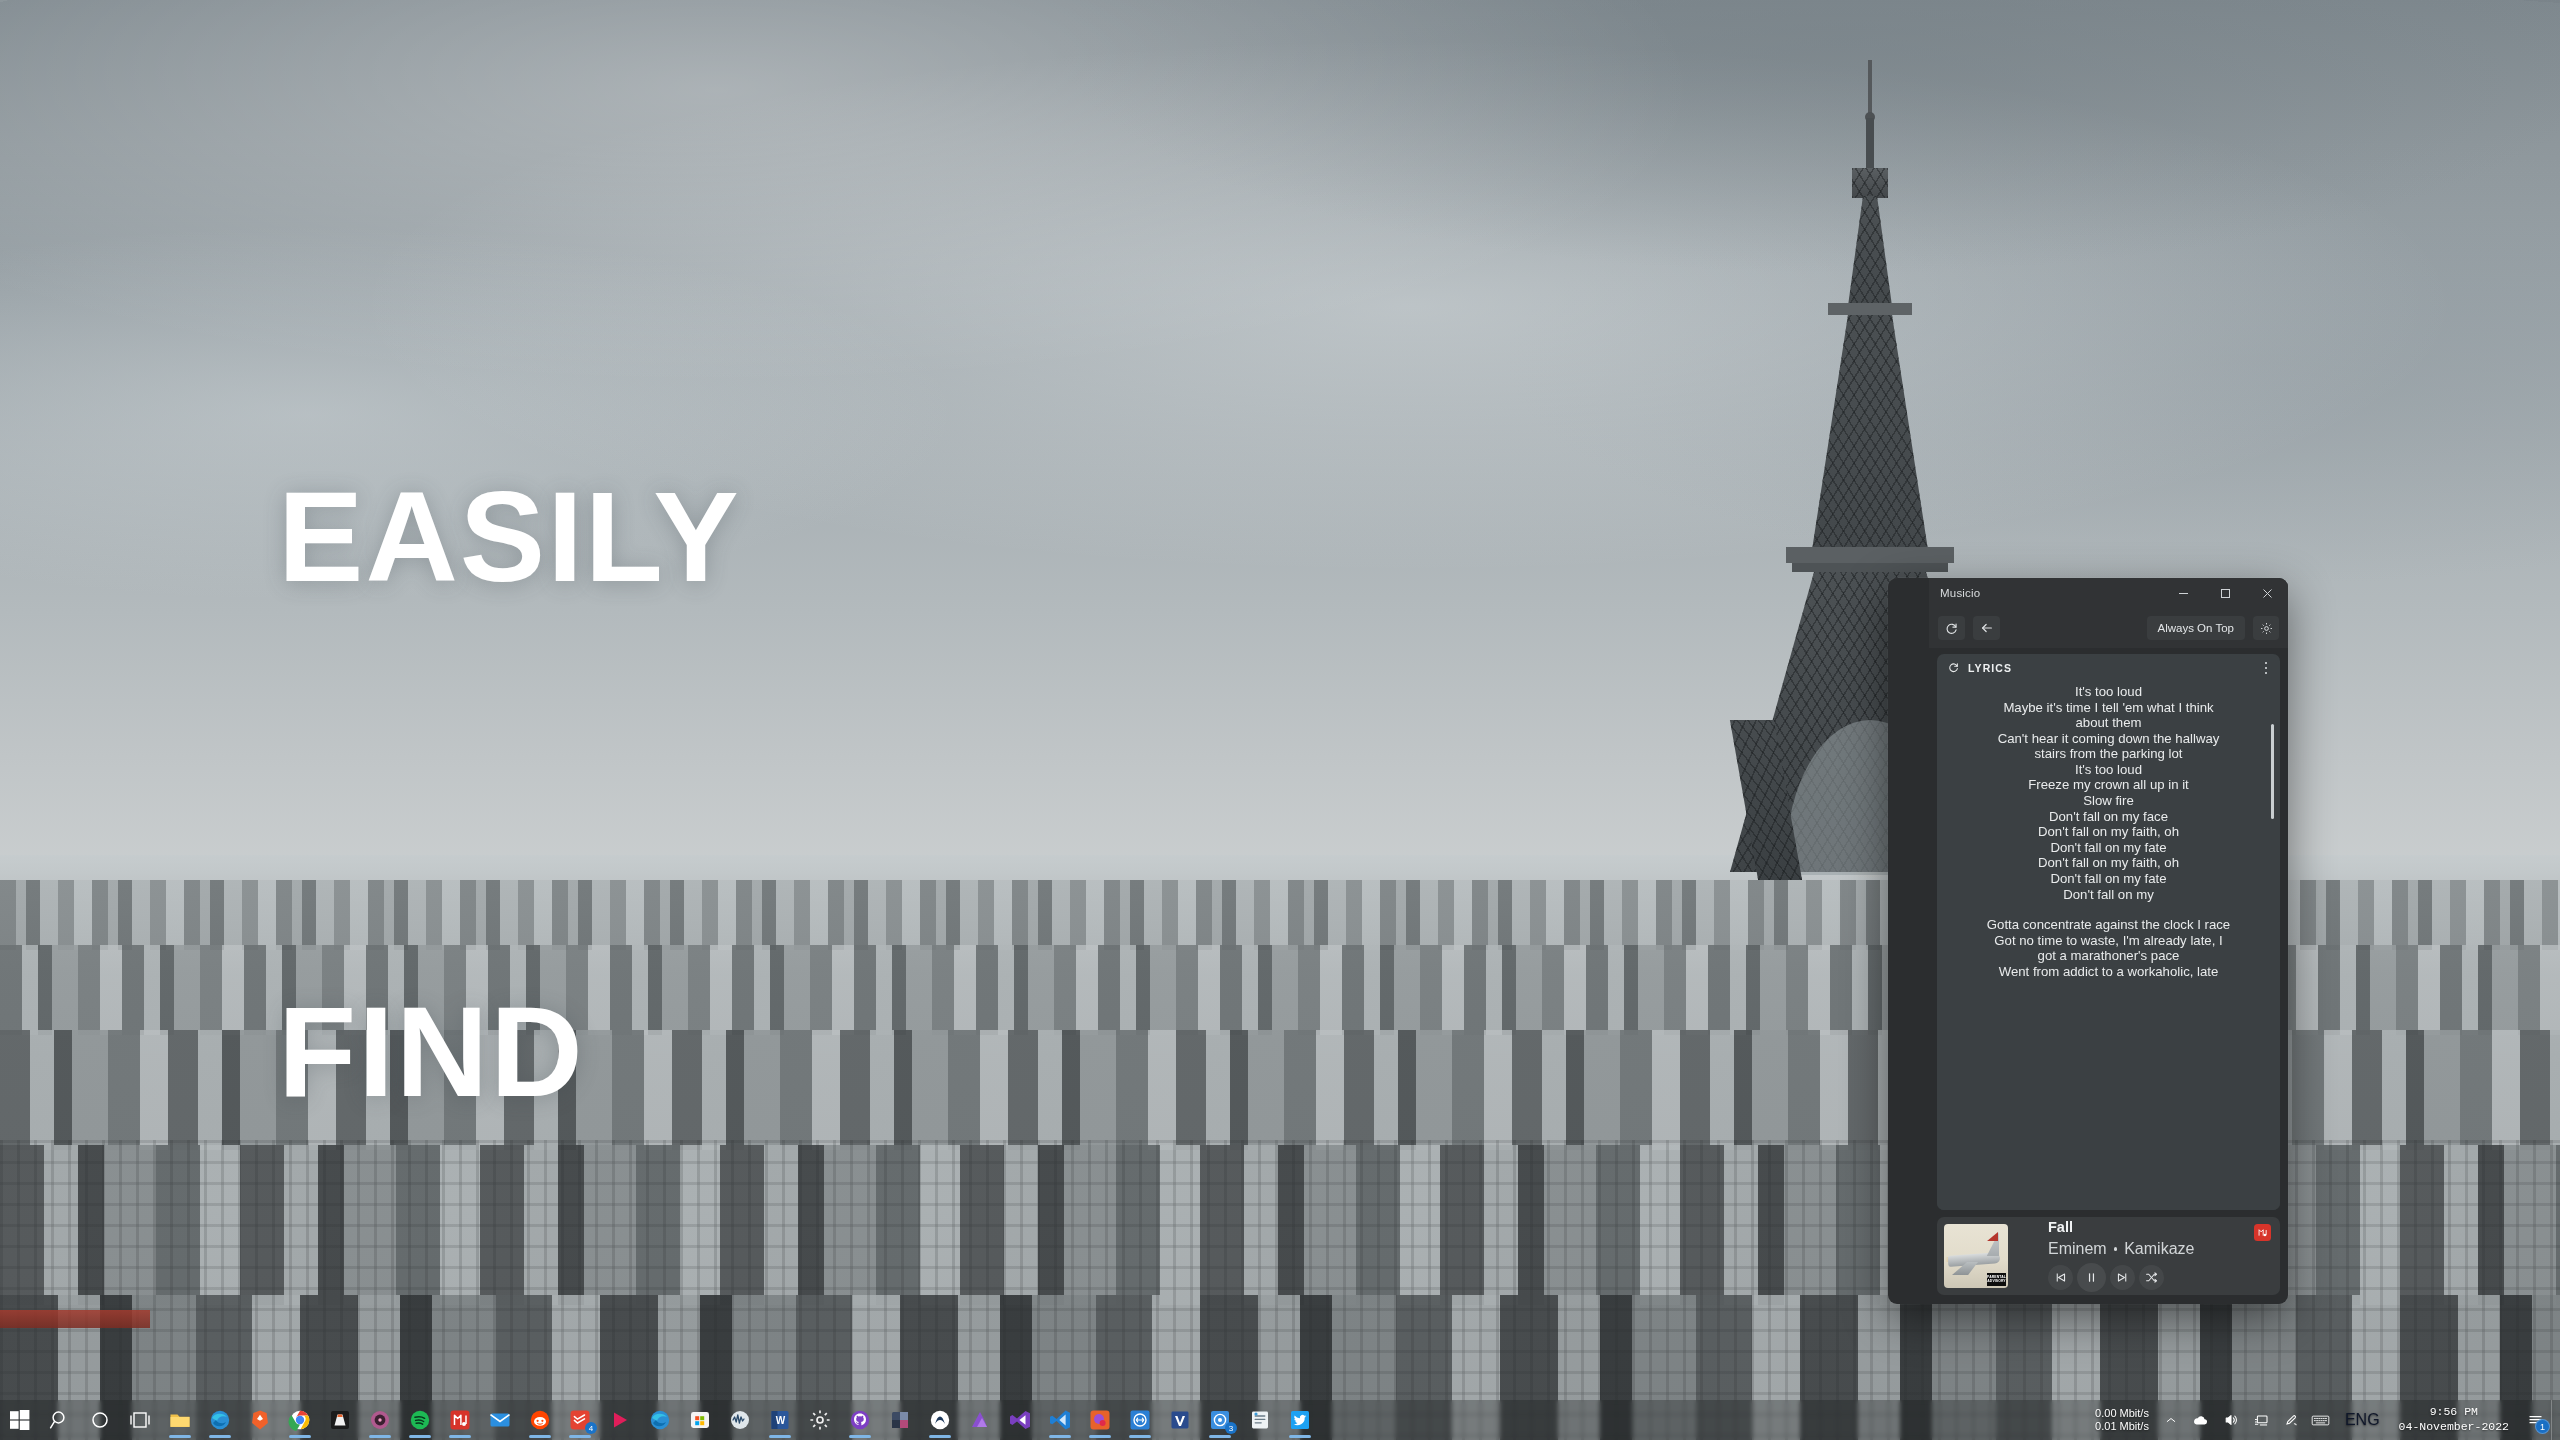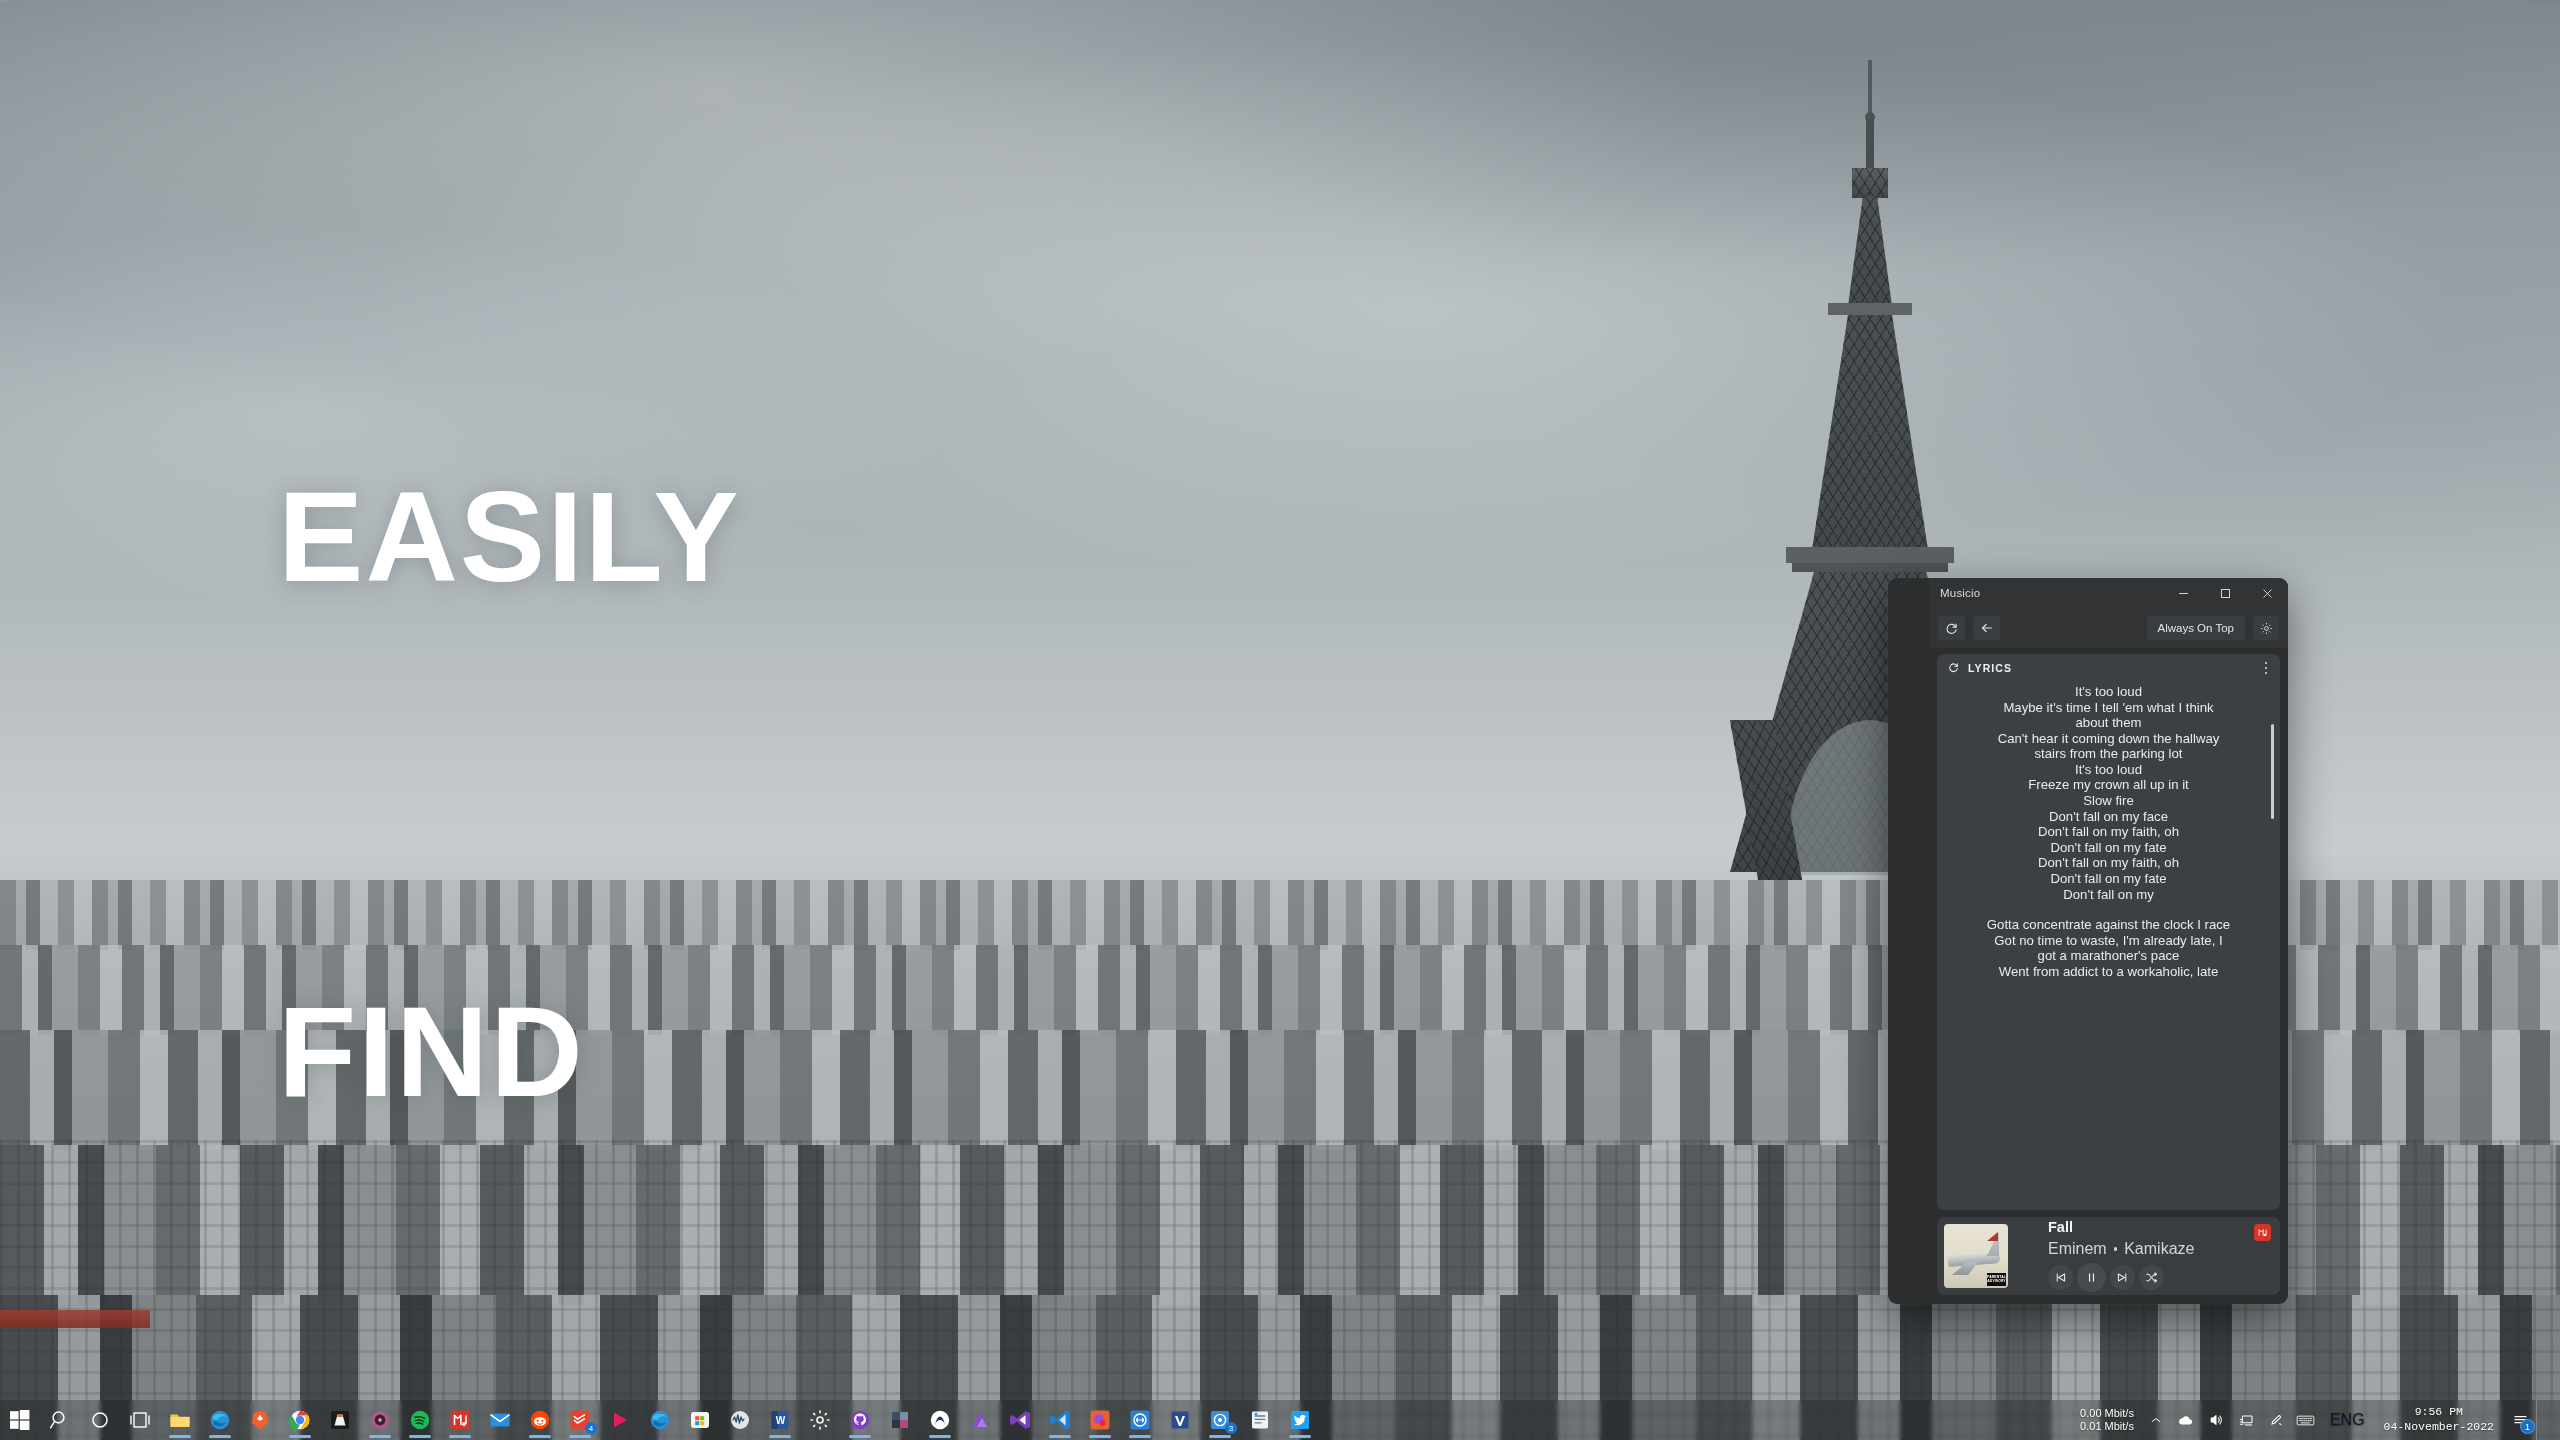--- a/index.html
+++ b/index.html
@@ -356,21 +356,21 @@
     position: absolute; bottom: 2px; left: 9px; width: 22px; height: 3px;
     border-radius: 2px; background: #7fb6e6;
   }
   .tb-item .ic-badge {
     position:absolute; right: 3px; bottom: 6px; min-width: 12px; height: 12px;
     border-radius: 6px; background: #1a73c8; color: #fff;
     font-size: 8px; display:flex; align-items:center; justify-content:center; padding: 0 2px;
   }
   .tray {
     margin-left: auto; display: flex; align-items: center; height: 40px;
-    padding-right: 16px; gap: 0;
+    padding-right: 1px; gap: 0;
   }
   .netspeed {
     color: #fff; font-size: 11px; line-height: 1.22; text-align: right;
     padding: 0 7px; text-shadow: 0 1px 2px rgba(0,0,0,.55);
   }
   .tray-ic {
     width: 30px; height: 40px; display:flex; align-items:center; justify-content:center;
     color:#fff;
   }
   .tray-lang { color:#0f172a; font-size: 16px; padding: 0 9px; text-shadow: 0 1px 2px rgba(0,0,0,.5); text-align: center; }

